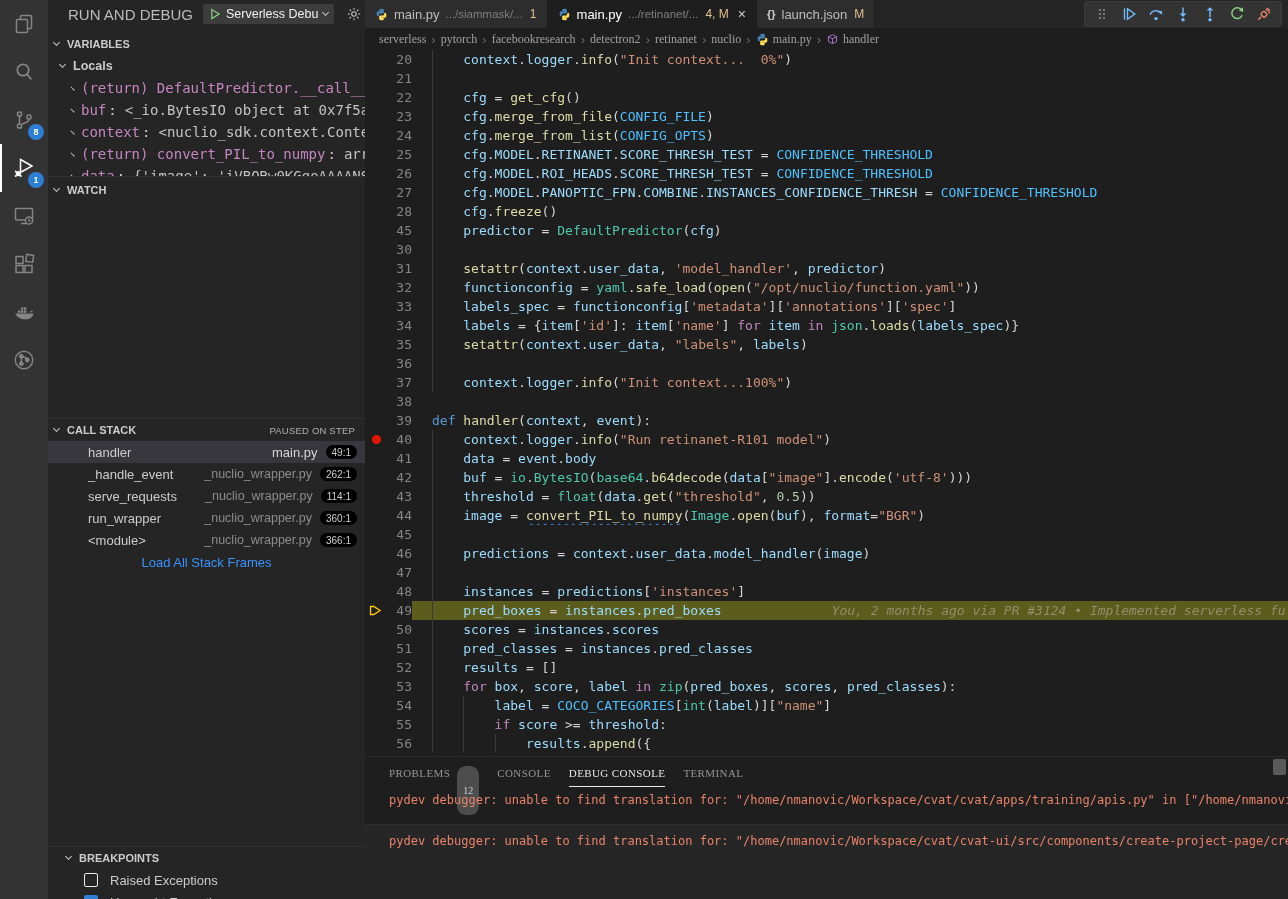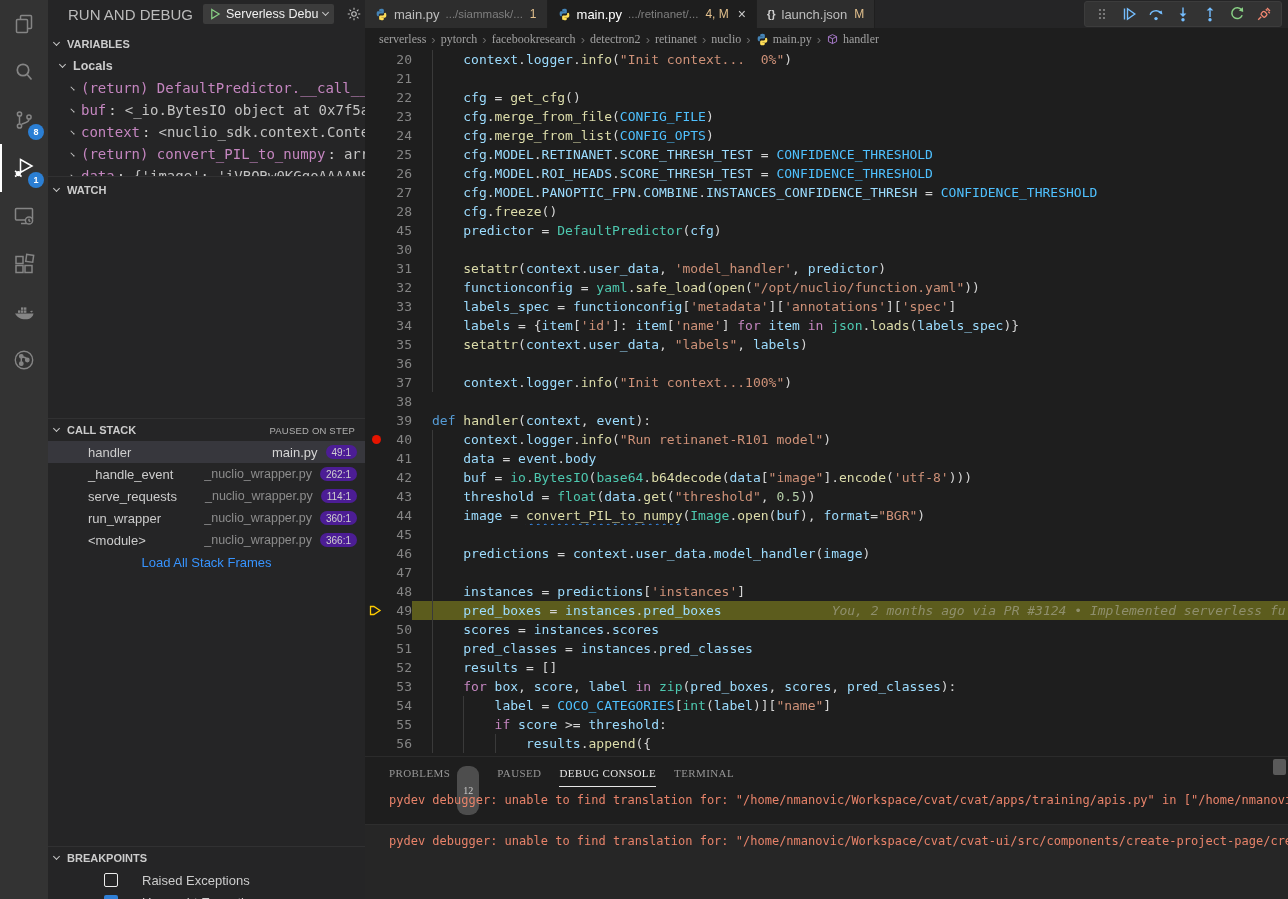--- a/index.html
+++ b/index.html
@@ -30,38 +30,38 @@
   .sb-gear svg{width:16px;height:16px;}
   .sb-dots{margin-left:12px;color:#c5c5c5;font-size:14px;font-weight:bold;letter-spacing:2px;cursor:pointer;}
 
   .section{overflow:hidden;position:relative;}
   .sec-head{height:22px;display:flex;align-items:center;gap:8px;padding-left:6px;font-size:11px;font-weight:bold;color:#cccccc;cursor:pointer;}
   .sec-rule{border-top:1px solid #313132;}
   .sec-status{margin-left:auto;margin-right:10px;font-size:9.5px;font-weight:normal;color:#b0b0b0;letter-spacing:.2px;}
   .vars{height:148px;flex:none;padding-top:5px;}
   .watch{height:242px;flex:none;padding-top:2px;}
   .stack{height:428px;flex:none;}
-  .bps{flex:1;}
+  .bps{flex:1;padding-left:12px;}
 
   .tree-row{height:22px;display:flex;align-items:center;white-space:nowrap;overflow:hidden;cursor:pointer;}
   .scope-row{padding-left:12px;gap:8px;font-weight:bold;font-size:12.5px;}
   .var-row{padding-left:24px;gap:8px;font-family:"DejaVu Sans Mono",monospace;font-size:14px;}
   .var-name{color:#c586c0;}
   .var-colon{color:#cccccc;}
   .var-value{color:#c3c3c3;}
 
   .frame-row{height:22px;display:flex;align-items:center;padding:0 8px 0 40px;cursor:pointer;}
   .frame-row.selected{background:#37373d;}
   .frame-fn{color:#cccccc;white-space:nowrap;}
   .frame-file{margin-left:auto;color:#8c8c8c;font-size:12.5px;white-space:nowrap;}
   .frame-row.selected .frame-file{color:#d4d4d4;font-size:13px;}
-  .frame-pos{margin-left:8px;background:#4c1d95;color:#cfcfcf;font-size:10px;border-radius:9px;padding:1.5px 6px;}
+  .frame-pos{margin-left:8px;background:#000000;color:#cfcfcf;font-size:10px;border-radius:9px;padding:1.5px 6px;}
   .stack-link{height:22px;display:flex;align-items:center;justify-content:center;color:#3794ff;cursor:pointer;}
 
-  .bp-row{height:22px;display:flex;align-items:center;padding-left:24px;gap:24px;cursor:pointer;margin-left:32px;}
+  .bp-row{height:22px;display:flex;align-items:center;padding-left:24px;gap:12px;cursor:pointer;}
   .cbx{width:14px;height:14px;flex:none;border-radius:2px;display:flex;align-items:center;justify-content:center;}
   .cbx.off{border:1.6px solid #ececec;background:transparent;}
   .cbx.on{background:#2f7fd6;color:#fff;font-size:10px;}
 
   
   .edcol{flex:1;display:flex;flex-direction:column;min-width:0;background:#1e1e1e;}
   .tabbar{height:28px;flex:none;background:#252526;display:flex;align-items:stretch;}
   .tab{display:flex;align-items:center;padding:0 10px;background:#2d2d2d;border-right:1px solid #1f1f1f;
        font-size:13px;cursor:pointer;white-space:nowrap;}
   .tab.active{background:#1e1e1e;}
@@ -576,21 +576,21 @@
         </div>
       </div>
 
     <div class="panel">
       <div class="phead" id="phead">
           <span class="ptab">
             <span>PROBLEMS</span>
             <span class="pbadge">12</span>
           </span>
           <span class="ptab">
-            <span>PAUSED</span>
+            <span>CONSOLE</span>
           </span>
           <span class="ptab active">
             <span>DEBUG CONSOLE</span>
           </span>
           <span class="ptab">
             <span>TERMINAL</span>
           </span>
         </div>
       <div class="pbody" id="pbody">
           <div class="cblock"><span class="cline">pydev debugger: unable to find translation for: "/home/nmanovic/Workspace/cvat/cvat/apps/training/apis.py" in ["/home/nmanovic/W</span></div>

